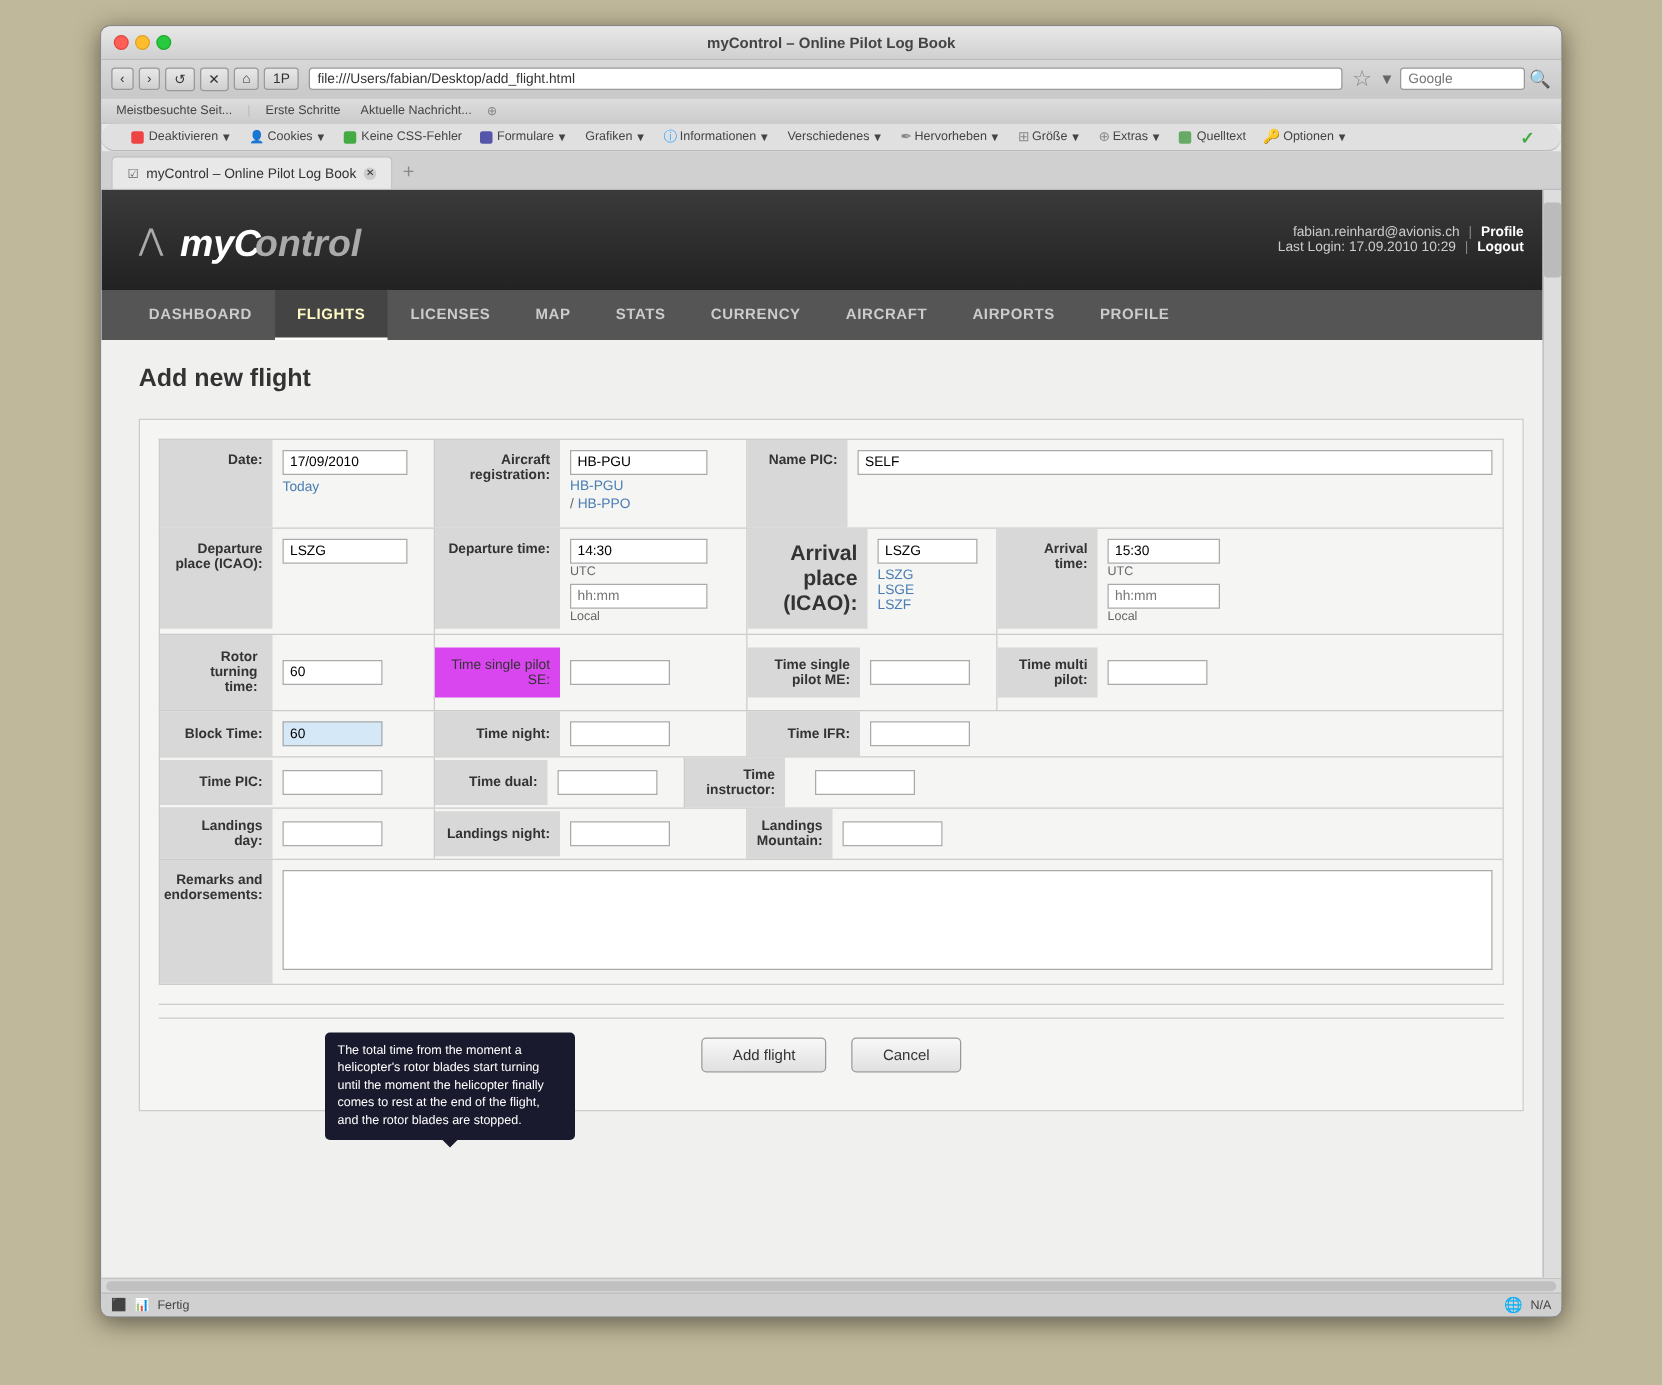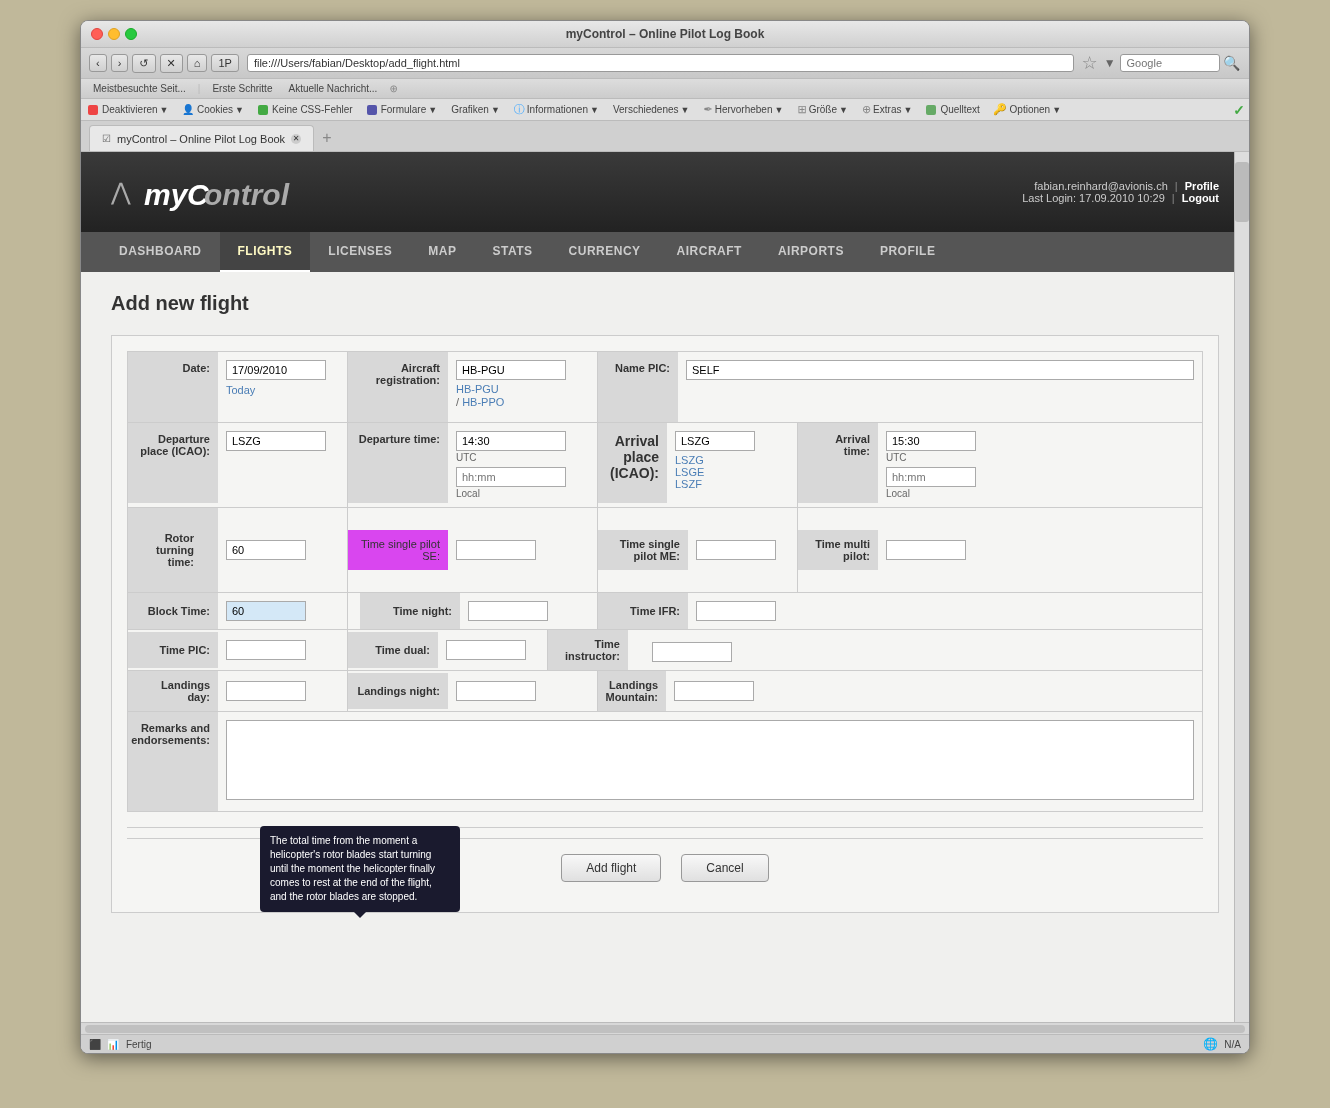--- a/index.html
+++ b/index.html
@@ -100,28 +100,29 @@
 
     .bookmark-item {
       padding: 1px 4px;
       cursor: pointer;
       color: #444;
       font-size: 10px;
     }
 
     .dev-toolbar {
       background: #e0e0e0;
-      padding: 2px 4px;
+      padding: 2px 21px;
       font-size: 10px;
       color: #444;
       border-bottom: 1px solid #bbb;
       display: flex;
       gap: 8px;
       align-items: center;
       flex-wrap: wrap;
+      border-radius: 11px;
     }
 
     .dev-item {
       cursor: pointer;
       padding: 1px 3px;
       display: flex;
       align-items: center;
       gap: 2px;
     }
 
@@ -523,21 +524,21 @@
             <div style="background:#d8d8d8; padding:8px; font-weight:bold; font-size:11px; color:#333; width:100px; text-align:right; min-height:80px; display:flex; align-items:flex-start; justify-content:flex-end; padding-top:10px;">Departure time:</div>
             <div style="padding:8px; flex:1;">
               <input type="text" class="form-input" style="width: 110px;" value="14:30">
               <div style="font-size:10px;color:#666;margin-top:1px;">UTC</div>
               <input type="text" class="form-input" style="width: 110px; margin-top: 4px;" placeholder="hh:mm">
               <div style="font-size:10px;color:#666;margin-top:1px;">Local</div>
             </div>
           </div>
 
           <div style="display:flex; align-items:flex-start; border-right:1px solid #ccc; min-width:200px;">
-            <div style="background:#d8d8d8; padding:8px; font-weight:bold; font-size:14px; color:#333; width:69px; text-align:right; min-height:80px; display:flex; align-items:flex-start; justify-content:flex-end; padding-top:10px;">Arrival place (ICAO):</div>
+            <div style="background:#d8d8d8; padding:8px; font-weight:bold; font-size:17px; color:#333; width:96px; text-align:right; min-height:80px; display:flex; align-items:flex-start; justify-content:flex-end; padding-top:10px;">Arrival place (ICAO):</div>
             <div style="padding:8px; flex:1;">
               <input type="text" class="form-input" style="width: 80px;" value="LSZG">
               <a href="#" class="suggestion-link" style="margin-top:3px;">LSZG</a>
               <a href="#" class="suggestion-link">LSGE</a>
               <a href="#" class="suggestion-link">LSZF</a>
             </div>
           </div>
 
           <div style="display:flex; align-items:flex-start; flex:1;">
             <div style="background:#d8d8d8; padding:8px; font-weight:bold; font-size:11px; color:#333; width:80px; text-align:right; min-height:80px; display:flex; align-items:flex-start; justify-content:flex-end; padding-top:10px;">Arrival time:</div>
@@ -550,21 +551,21 @@
           </div>
         </div>
 
         <div class="tooltip-box">
           <span>The total time from the moment a helicopter's rotor blades start turning until the moment the helicopter finally comes to rest at the end of the flight, and the rotor blades are stopped.</span>
         </div>
 
         <div style="display:flex; border:1px solid #ccc; border-bottom: none;">
 
           <div style="display:flex; align-items:center; border-right:1px solid #ccc; min-width:220px;">
-            <div style="background:#d8d8d8; padding:24px; font-weight:bold; font-size:11px; color:#333; width:90px; text-align:right; min-height:40px; display:flex; align-items:center; justify-content:flex-end;">Rotor turning time:</div>
+            <div style="background:#d8d8d8; padding:12px; font-weight:bold; font-size:11px; color:#333; width:90px; text-align:right; min-height:40px; display:flex; align-items:center; justify-content:flex-end;">Rotor turning time:</div>
             <div style="padding:8px; flex:1;">
               <input type="text" class="form-input" style="width: 80px;" value="60">
             </div>
           </div>
 
           <div style="display:flex; align-items:center; border-right:1px solid #ccc; min-width:250px;">
             <div style="background:#d946ef; padding:8px; font-weight:normal; font-size:11px; color:#333; width:100px; text-align:right; min-height:40px; display:flex; align-items:center; justify-content:flex-end;">Time single pilot SE:</div>
             <div style="padding:8px; flex:1;">
               <input type="text" class="form-input" style="width: 80px;">
             </div>
@@ -588,21 +589,21 @@
         <div style="display:flex; border:1px solid #ccc; border-bottom: none;">
 
           <div style="display:flex; align-items:center; border-right:1px solid #ccc; min-width:220px;">
             <div style="background:#d8d8d8; padding:8px; font-weight:bold; font-size:11px; color:#333; width:90px; text-align:right; min-height:36px; display:flex; align-items:center; justify-content:flex-end;">Block Time:</div>
             <div style="padding:8px; flex:1;">
               <input type="text" class="form-input input-highlight" style="width: 80px;" value="60">
             </div>
           </div>
 
           <div style="display:flex; align-items:center; border-right:1px solid #ccc; min-width:250px;">
-            <div style="background:#d8d8d8; padding:8px; font-weight:bold; font-size:11px; color:#333; width:100px; text-align:right; min-height:36px; display:flex; align-items:center; justify-content:flex-end;margin-left:12px;">Time night:</div>
+            <div style="background:#d8d8d8; padding:8px; font-weight:bold; font-size:11px; color:#333; width:100px; text-align:right; min-height:36px; display:flex; align-items:center; justify-content:flex-end;">Time night:</div>
             <div style="padding:8px; flex:1;">
               <input type="text" class="form-input" style="width: 80px;">
             </div>
           </div>
 
           <div style="display:flex; align-items:center; flex:1;">
             <div style="background:#d8d8d8; padding:8px; font-weight:bold; font-size:11px; color:#333; width:90px; text-align:right; min-height:36px; display:flex; align-items:center; justify-content:flex-end;">Time IFR:</div>
             <div style="padding:8px; flex:1;">
               <input type="text" class="form-input" style="width: 80px;">
             </div>
@@ -619,21 +620,21 @@
           </div>
 
 
           <div style="display:flex; align-items:center; border-right:1px solid #ccc; min-width:200px;">
             <div style="background:#d8d8d8; padding:8px; font-weight:bold; font-size:11px; color:#333; width:90px; text-align:right; min-height:36px; display:flex; align-items:center; justify-content:flex-end;">Time dual:</div>
             <div style="padding:8px; flex:1;">
               <input type="text" class="form-input" style="width: 80px;">
             </div>
           </div>
 
-          <div style="display:flex; align-items:flex-end; flex:1;gap:16px;">
+          <div style="display:flex; align-items:center; flex:1;gap:16px;">
             <div style="background:#d8d8d8; padding:8px; font-weight:bold; font-size:11px; color:#333; width:80px; text-align:right; min-height:36px; display:flex; align-items:center; justify-content:flex-end;">Time instructor:</div>
             <div style="padding:8px; flex:1;">
               <input type="text" class="form-input" style="width: 80px;">
             </div>
           </div>
         </div>
 
         <div style="display:flex; border:1px solid #ccc; border-bottom: none;">
 
           <div style="display:flex; align-items:center; border-right:1px solid #ccc; min-width:220px;">

